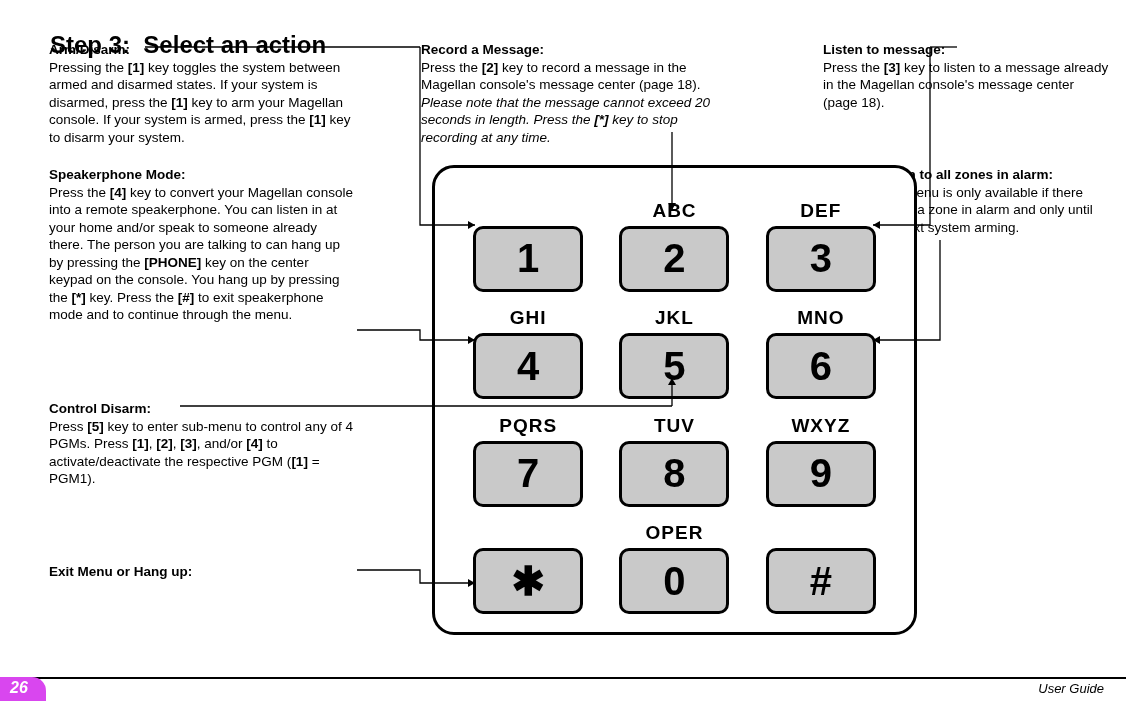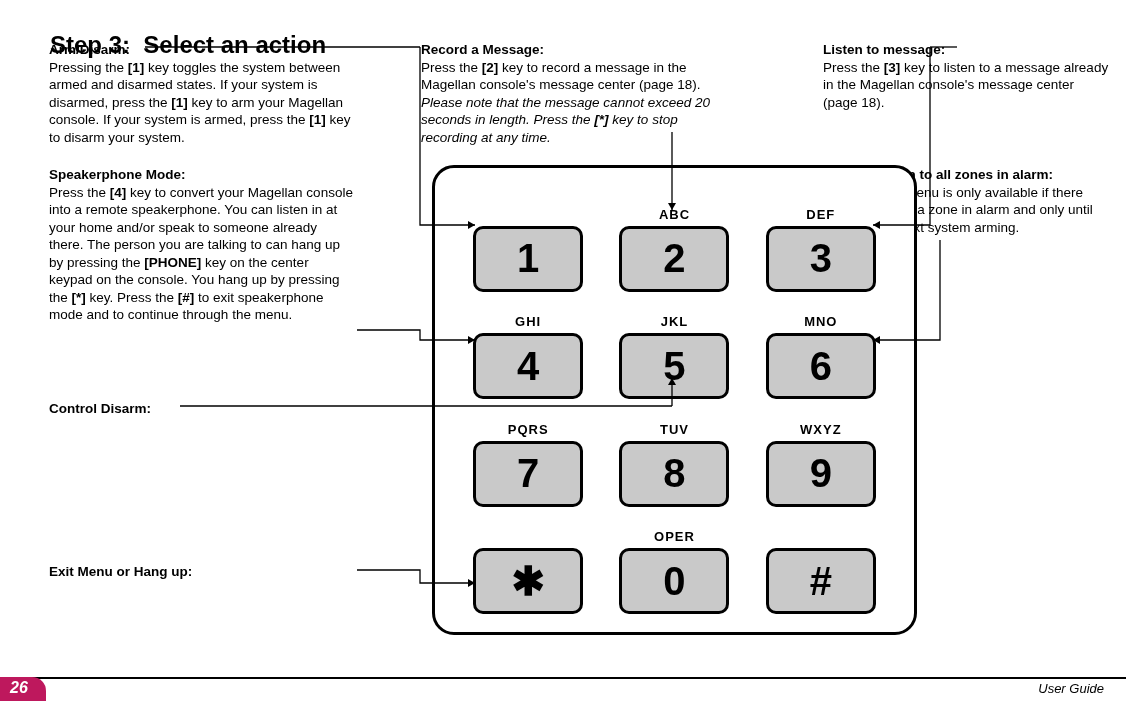--- a/index.html
+++ b/index.html
@@ -50,21 +50,21 @@
     height: 100%;
   }
   .cell {
     position: relative;
     display: flex;
     flex-direction: column;
     align-items: center;
     justify-content: flex-end;
   }
   .cell-label {
-    font-size: 13px;
+    font-size: 19px;
     font-weight: bold;
     letter-spacing: 1px;
     margin-bottom: 4px;
     font-family: Arial, Helvetica, sans-serif;
   }
   .key {
     width: 110px;
     height: 66px;
     background: #c9c9c9;
     border: 3px solid #000;
@@ -84,21 +84,21 @@
     left: 0;
     right: 0;
     top: 677px;
     height: 2px;
     background: #000;
   }
   .footer-badge {
     position: absolute;
     left: 0;
     top: 677px;
-    background: #be185d;
+    background: #d946ef;
     color: #fff;
     font-style: italic;
     font-weight: bold;
     font-size: 16px;
     padding: 2px 18px 4px 10px;
     border-top-right-radius: 14px;
   }
   .footer-right {
     position: absolute;
     right: 22px;
@@ -149,20 +149,21 @@
   <span>Press the <b>[4]</b> key to convert your Magellan console into a remote speakerphone. You can listen in at your home and/or speak to someone already there. The person you are talking to can hang up by pressing the <b>[PHONE]</b> key on the center keypad on the console. You hang up by pressing the <b>[*]</b> key. Press the <b>[#]</b> to exit speakerphone mode and to continue through the menu.</span>
 </div>
 
 <div class="callout" style="left:876px; top:166px; width:224px;">
   <span class="heading">Listen to all zones in alarm:</span><br>
   <span>This menu is only available if there is/was a zone in alarm and only until the next system arming.</span>
 </div>
 
 <div class="callout" style="left:49px; top:400px; width:306px;">
   <span class="heading">Control Disarm:</span><br>
+  <span>Press <b>[5]</b> key to enter sub-menu to control any of 4 PGMs. Press <b>[1]</b>, <b>[2]</b>, <b>[3]</b>, and/or <b>[4]</b> to activate/deactivate the respective PGM (<b>[1]</b> = PGM1).</span>
 </div>
 
 <div class="callout" style="left:49px; top:563px; width:306px;">
   <span class="heading">Exit Menu or Hang up:</span><br>
 </div>
 
 <div class="keypad-wrap">
   <div class="keypad">
     <div class="cell">
       <div class="cell-label"></div>

